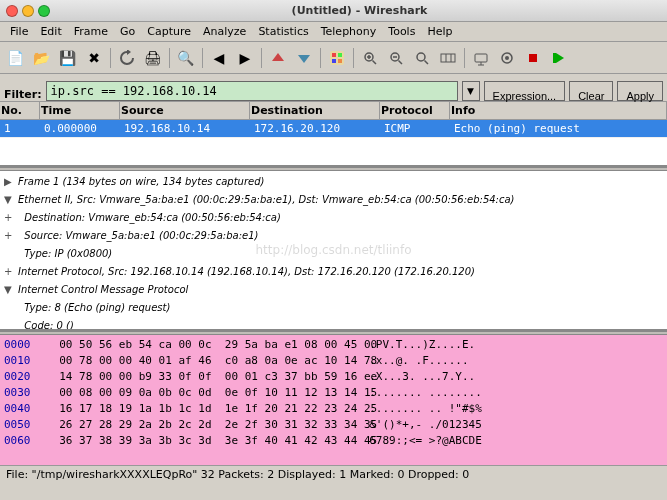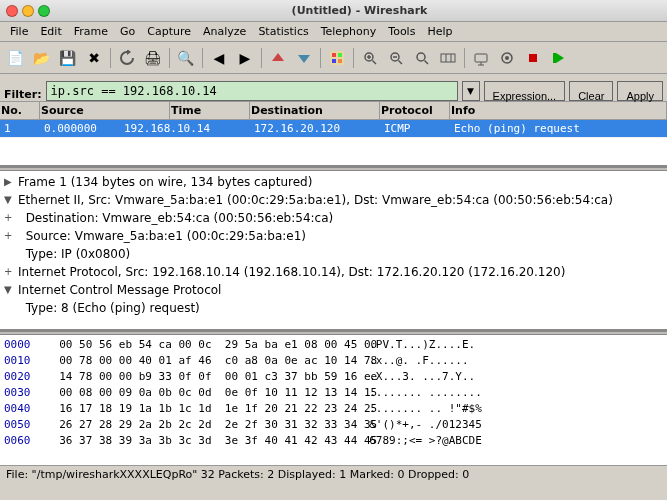--- a/index.html
+++ b/index.html
@@ -200,37 +200,38 @@
     }
     .detail-expand {
       width: 14px;
       flex-shrink: 0;
       color: #555;
       font-size: 10px;
     }
     .detail-text {
       flex: 1;
       font-family: 'DejaVu Sans', Arial, sans-serif;
-      font-size: 12px;
+      font-size: 10px;
       color: #000;
+      font-style: italic;
     }
     .watermark {
       position: absolute;
       top: 50%;
       left: 50%;
       transform: translate(-50%, -50%);
       color: rgba(0,0,0,0.15);
       font-size: 12px;
       pointer-events: none;
       white-space: nowrap;
     }
 
     
     .hex-dump {
-      background: #ffffff;
+      background: #f9a8d4;
       height: 130px;
       overflow-y: auto;
       font-family: monospace;
       font-size: 11px;
       padding: 2px 4px;
     }
     .hex-row {
       display: flex;
       line-height: 16px;
       white-space: pre;
@@ -385,25 +386,25 @@
   <button class="filter-btn">Expression...</button>
   <button class="filter-btn">Clear</button>
   <button class="filter-btn">Apply</button>
 </div>
 
 <div class="packet-list">
   <div class="packet-list-header">
     <div class="col-header col-no">
       <span>No.</span>
     </div>
+    <div class="col-header col-time">
+      <span>Time</span>
+    </div>
     <div class="col-header col-src">
       <span>Source</span>
-    </div>
-    <div class="col-header col-time">
-      <span>Time</span>
     </div>
     <div class="col-header col-dst">
       <span>Destination</span>
     </div>
     <div class="col-header col-proto">
       <span>Protocol</span>
     </div>
     <div class="col-header col-info">
       <span>Info</span>
     </div>
@@ -448,22 +449,24 @@
   <div class="detail-item">
     <span class="detail-expand">▼</span>
     <span class="detail-text">Internet Control Message Protocol</span>
   </div>
   <div class="detail-item">
     <span class="detail-expand">&nbsp;</span>
     <span class="detail-text">&nbsp;&nbsp;Type: 8 (Echo (ping) request)</span>
   </div>
   <div class="detail-item">
     <span class="detail-expand">&nbsp;</span>
-  </div>
-
+    <span class="detail-text">&nbsp;&nbsp;Code: 0 ()</span>
+  </div>
+
+  <div class="watermark">http://blog.csdn.net/tliinfo</div>
 </div>
 
 <div class="resize-handle"></div>
 
 <div class="hex-dump">
   <div class="hex-row">
     <span class="hex-offset">0000</span>
     <span class="hex-bytes">  00 50 56 eb 54 ca 00 0c  29 5a ba e1 08 00 45 00</span>
     <span class="hex-ascii">  .PV.T...)Z....E.</span>
   </div>

